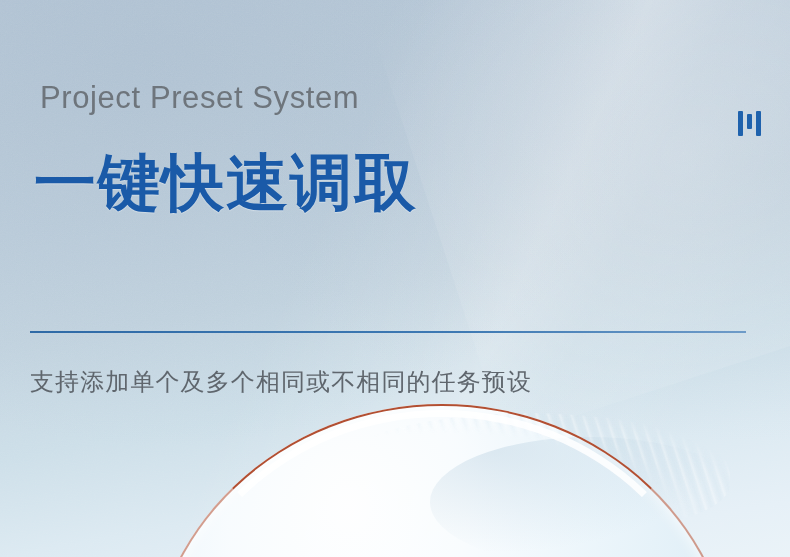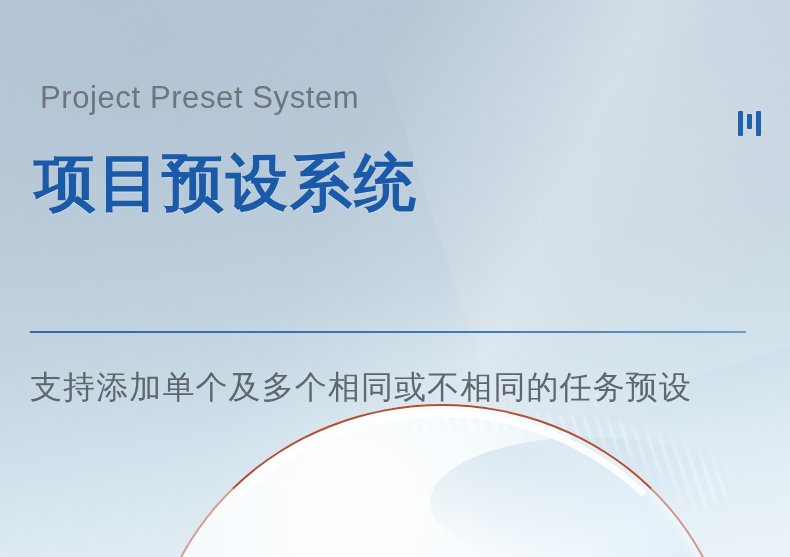--- a/index.html
+++ b/index.html
@@ -180,21 +180,21 @@
     left: 30px;
     top: 331px;
     width: 716px;
     height: 2px;
     background: linear-gradient(90deg, #2f6aa6 0%, #3e79b3 60%, #6e9bc8 100%);
   }
   .subtitle {
     position: absolute;
     left: 30px;
     top: 366px;
-    font-size: 32px;
+    font-size: 24px;
     font-weight: 400;
     letter-spacing: 1.1px;
     color: #5f666d;
     white-space: nowrap;
   }
 
   
   .logo-mark {
     position: absolute;
     left: 738px;
@@ -235,21 +235,21 @@
     <div class="dome-frost"></div>
     <div class="dome-gloss"></div>
     <div class="dome-rim"></div>
   </div>
 
   <div class="content">
 
     <div class="eyebrow">Project Preset System</div>
 
     <div class="headline">
-      <span class="line">项目预设系统</span>
+      <span class="line">一键快速调取</span>
     </div>
 
     <div class="divider"></div>
 
     <div class="subtitle">支持添加单个及多个相同或不相同的任务预设</div>
 
     <div class="logo-mark">
       <span class="bar bar-1"></span>
       <span class="bar bar-2"></span>
       <span class="bar bar-3"></span>

